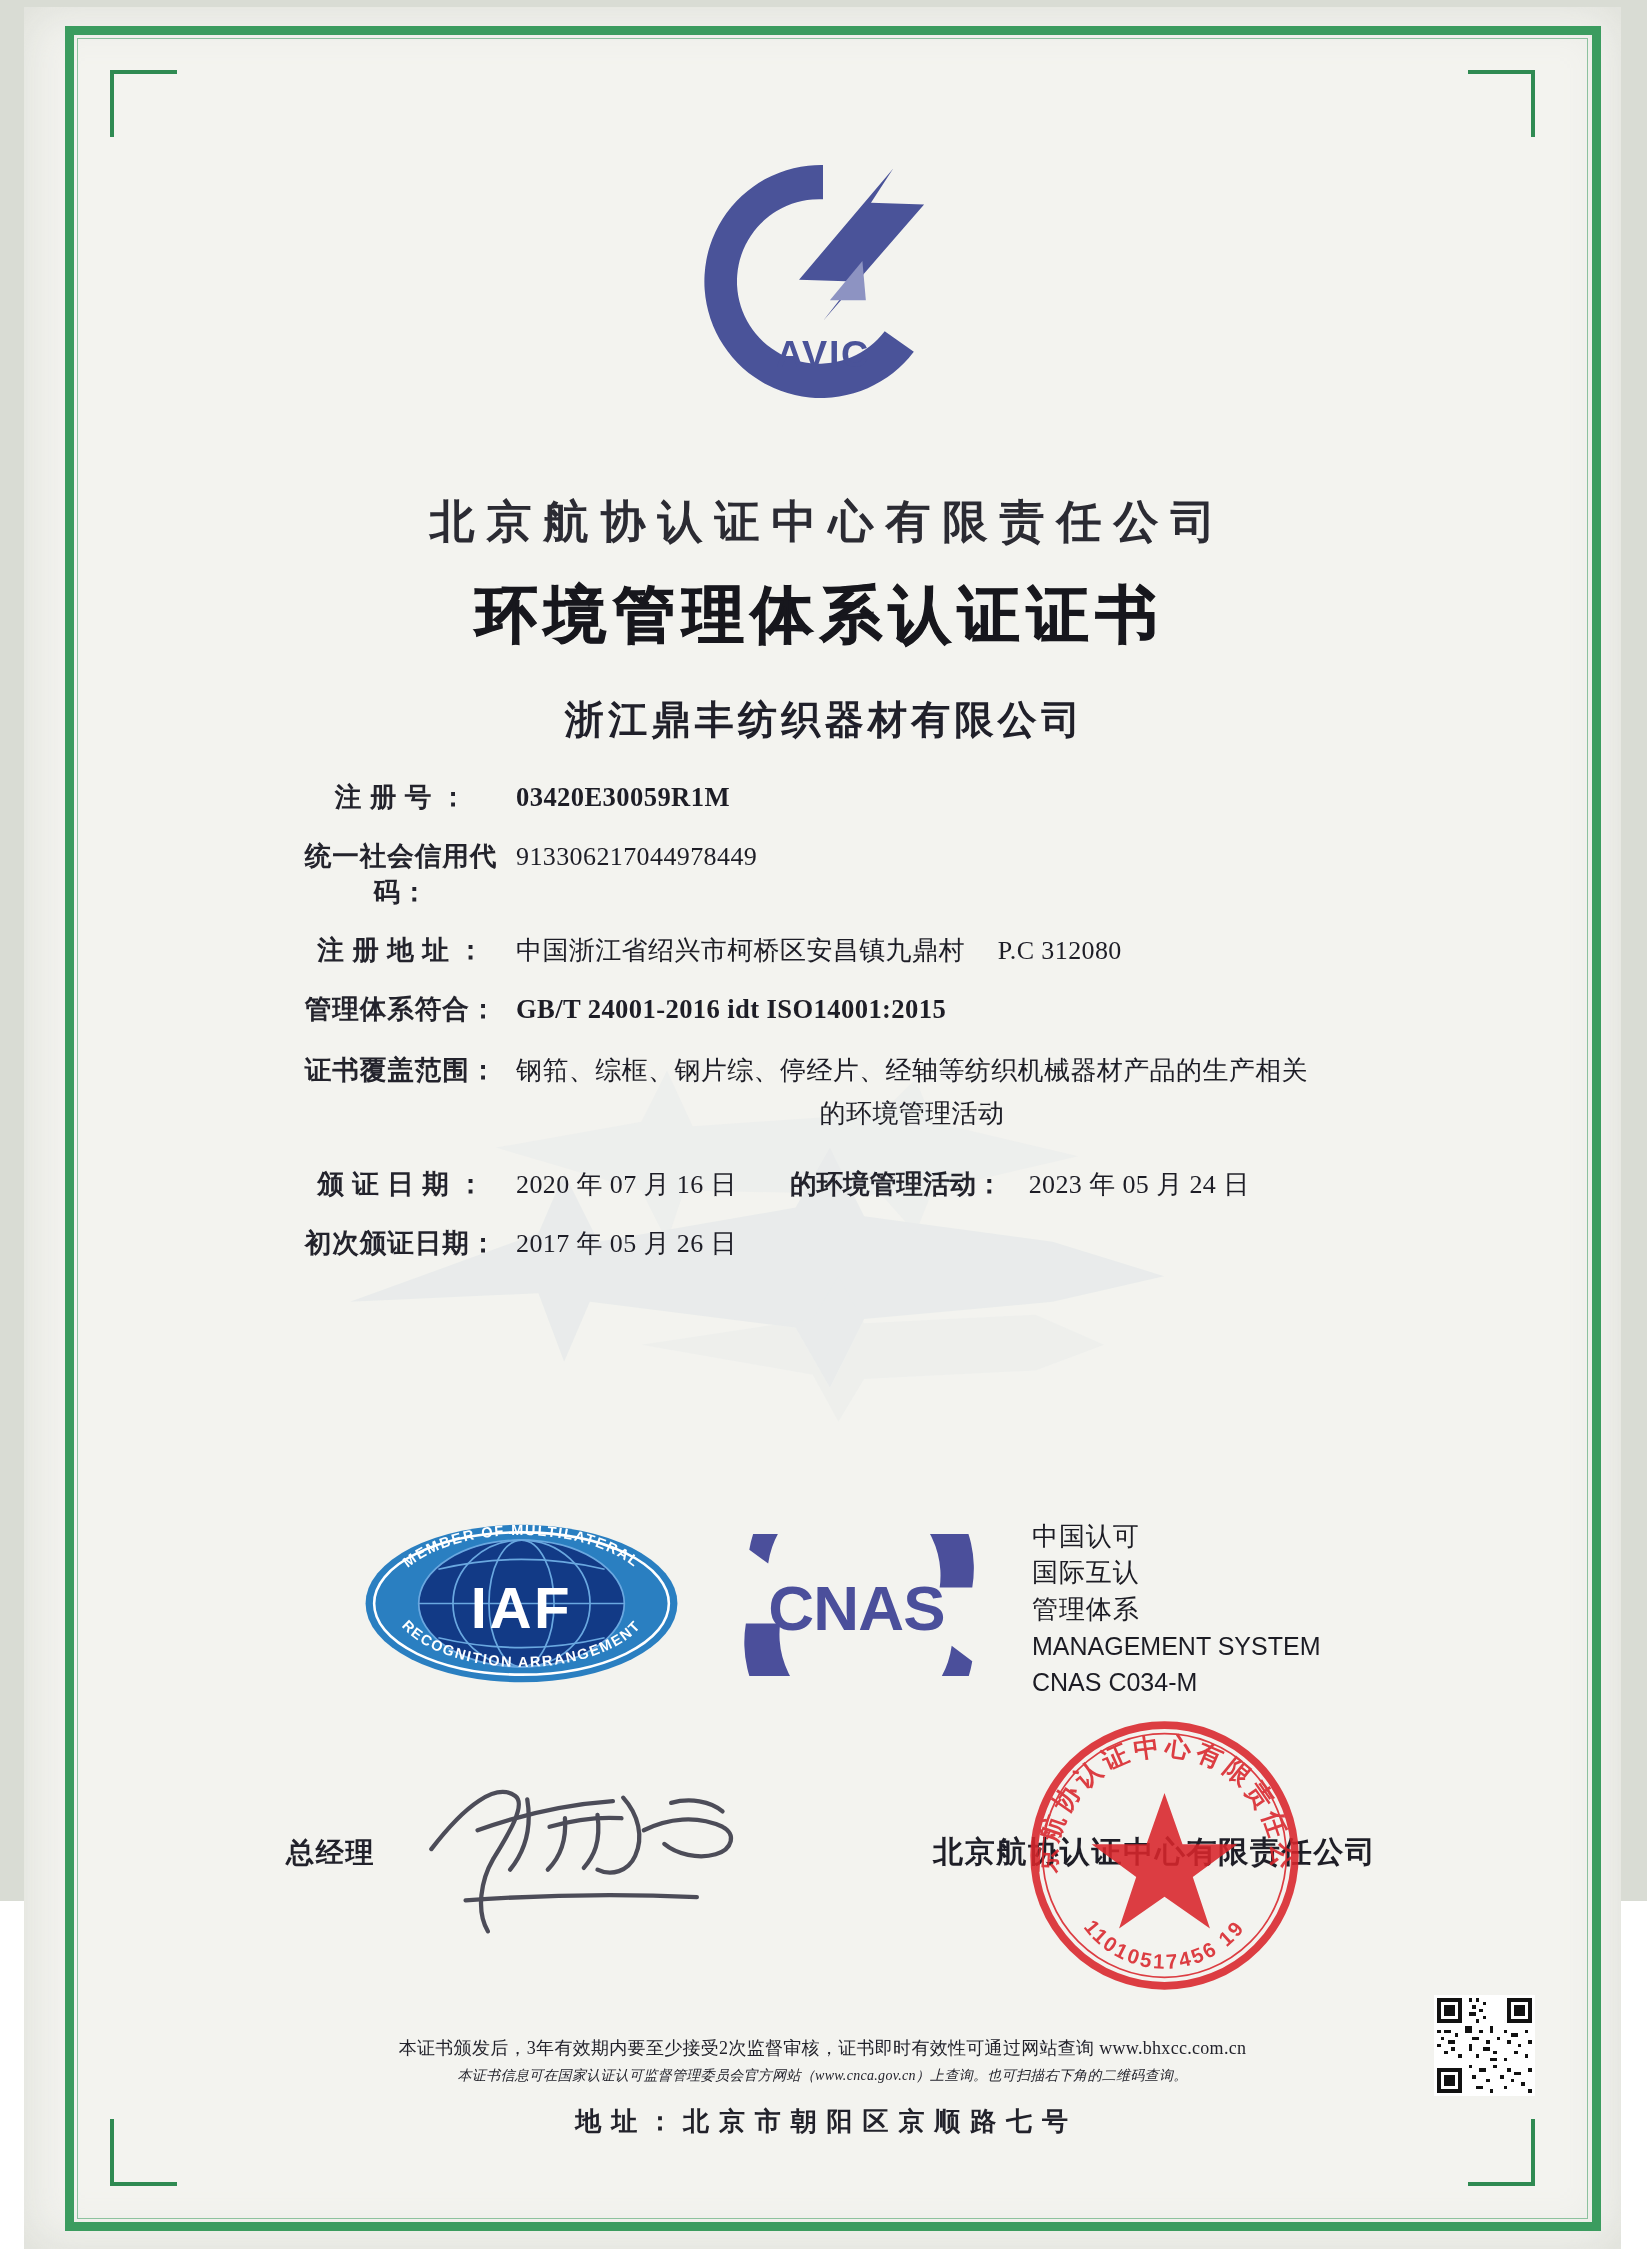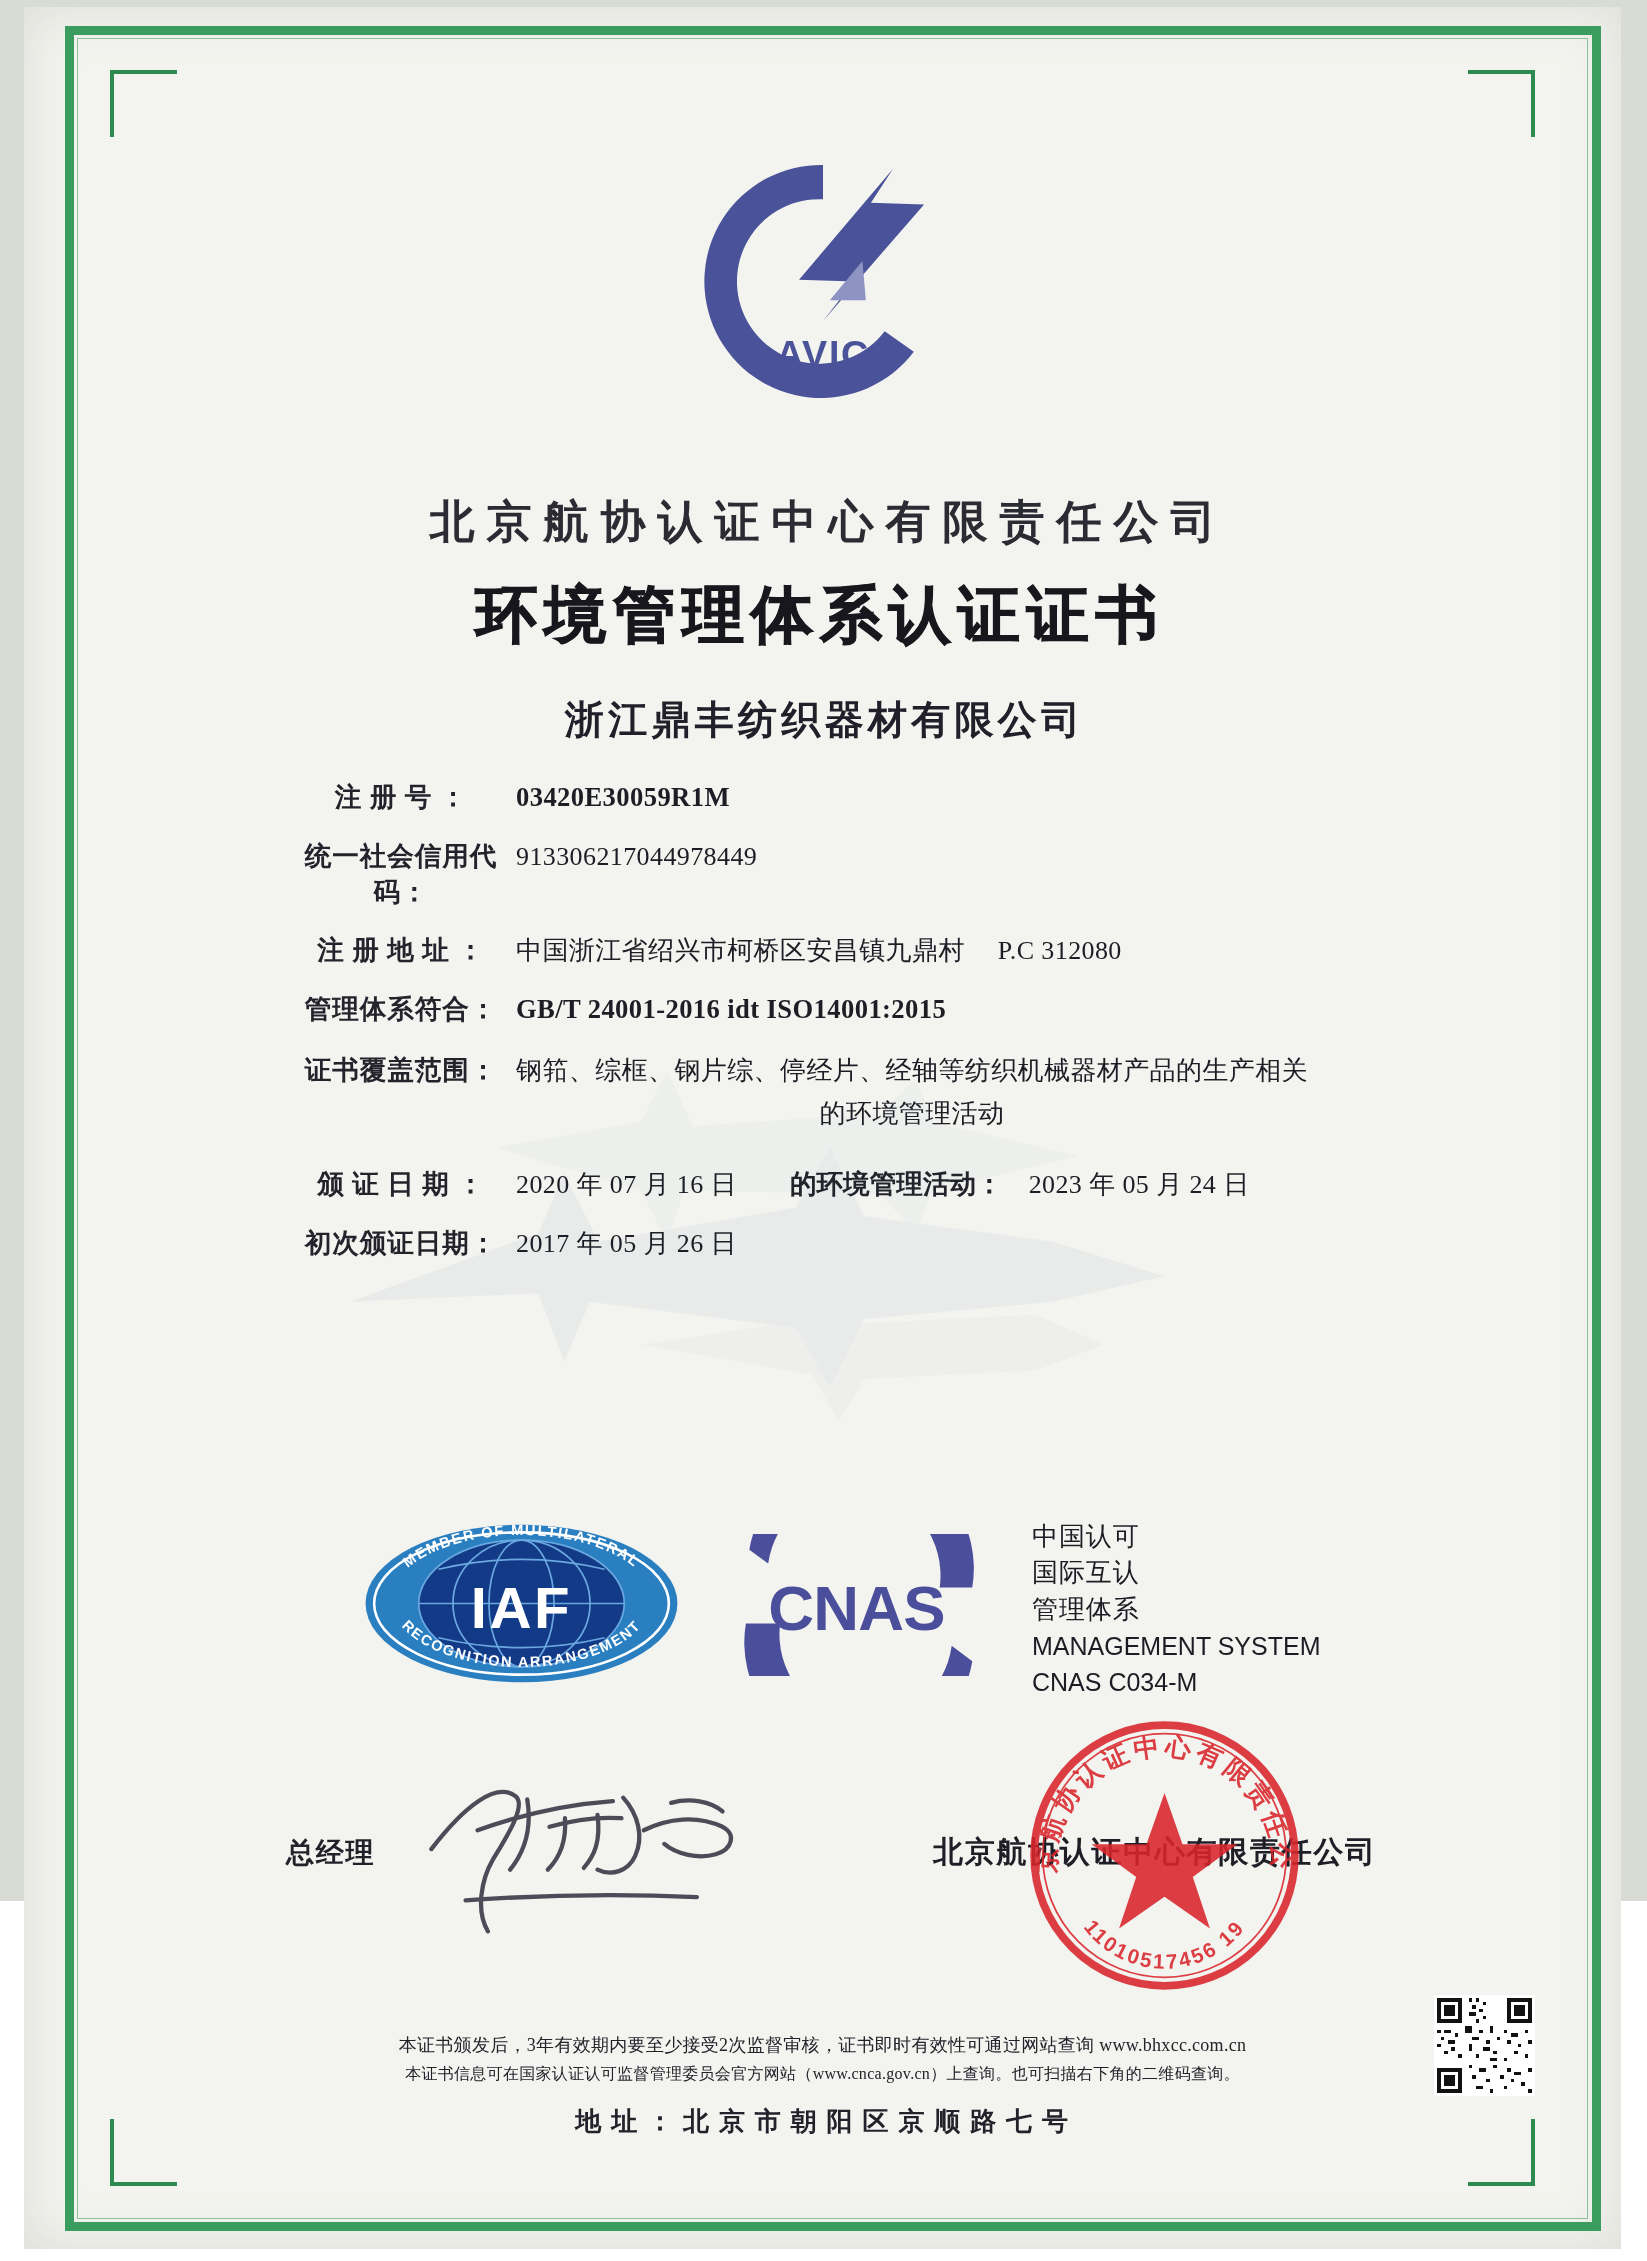--- a/index.html
+++ b/index.html
@@ -250,21 +250,21 @@
   
   .footer {
     position: absolute;
     left: 0; right: 0;
     bottom: 110px;
     text-align: center;
     font-family: "Liberation Serif", serif;
     color: #22222b;
   }
   .footer .l1 { font-size: 18px; letter-spacing: 0.3px; margin-bottom: 6.9px; }
-  .footer .l2 { font-size: 16px; letter-spacing: 0.3px; }
+  .footer .l2 { font-size: 14px; letter-spacing: 0.3px; font-style: italic; }
   .footer .addr {
     margin-top: 19px;
     font-size: 26px;
     font-weight: 700;
     letter-spacing: 1.7px;
   }
 </style>
 </head>
 <body>
 

